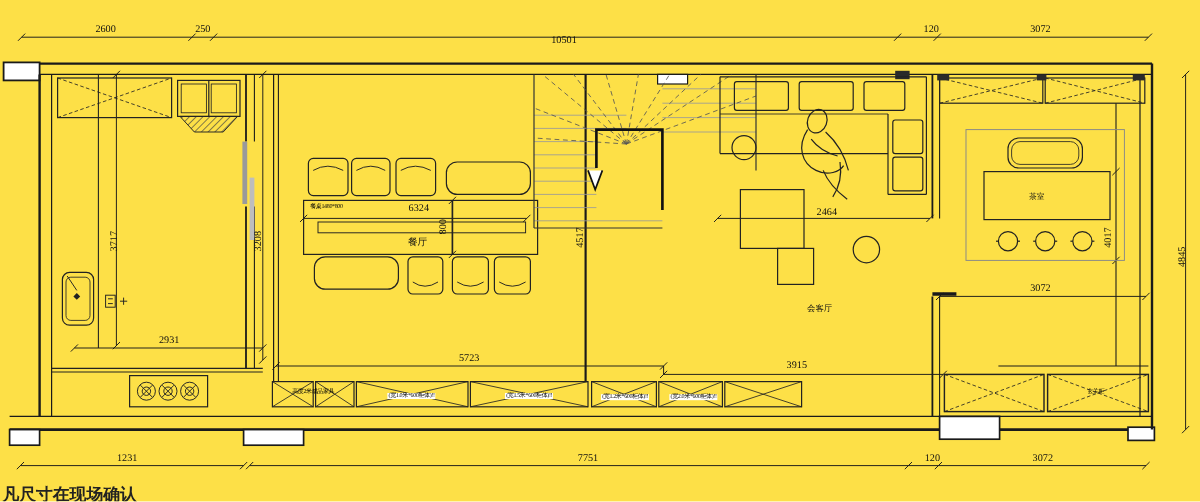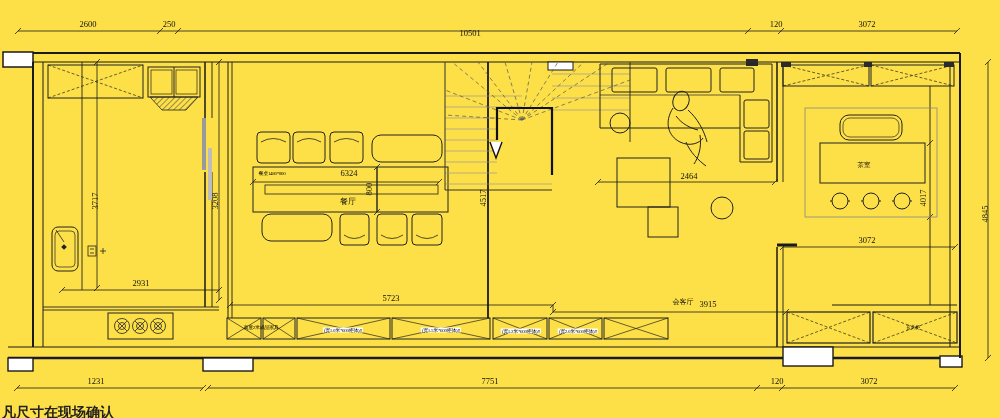--- a/index.html
+++ b/index.html
@@ -352,29 +352,29 @@
       <span class="dim-label" style="left: 215px; top: 201px; transform: translate(-50%, -50%) rotate(-90deg);">3208</span>
       <span class="dim-label" style="left: 141px; top: 283px;">2931</span>
       <span class="dim-label" style="left: 349px; top: 173px;">6324</span>
       <span class="dim-label" style="left: 369px; top: 189px; transform: translate(-50%, -50%) rotate(-90deg);">800</span>
       <span class="dim-label" style="left: 483px; top: 198px; transform: translate(-50%, -50%) rotate(-90deg);">4517</span>
       <span class="dim-label" style="left: 689px; top: 176px;">2464</span>
       <span class="dim-label" style="left: 867px; top: 240px;">3072</span>
       <span class="dim-label" style="left: 923px; top: 198px; transform: translate(-50%, -50%) rotate(-90deg);">4017</span>
       <span class="dim-label" style="left: 985px; top: 214px; transform: translate(-50%, -50%) rotate(-90deg);">4845</span>
       <span class="dim-label" style="left: 391px; top: 298px; text-align: center;">5723</span>
-      <span class="dim-label" style="left: 664px; top: 304px; margin-left: 44px;">3915</span>
-      <span class="dim-label" style="left: 96px; top: 381px; text-align: right;">1231</span>
+      <span class="dim-label" style="left: 664px; top: 304px;">3915</span>
+      <span class="dim-label" style="left: 106px; top: 381px; text-align: right;">1231</span>
       <span class="dim-label" style="left: 490px; top: 381px;">7751</span>
       <span class="dim-label" style="left: 777px; top: 381px;">120</span>
       <span class="dim-label" style="left: 869px; top: 381px;">3072</span>
     </div>
 <div class="labels" id="room-layer">
       <span class="room-label" style="left: 348px; top: 202px; font-size: 8px;">餐厅</span>
-      <span class="room-label" style="left: 683px; top: 258px; font-size: 7px; margin-top: 44px;">会客厅</span>
+      <span class="room-label" style="left: 683px; top: 258px; font-size: 7px;">会客厅</span>
       <span class="room-label" style="left: 864px; top: 165px; font-size: 6.5px;">茶室</span>
     </div>
 <div class="labels" id="ann-layer">
       <span class="annotation-label" style="left: 272px; top: 173px;">餐桌1480*800</span>
       <span class="annotation-label" style="left: 261px; top: 327px;">高度2米成品家具</span>
       <span class="annotation-label bg" style="left: 343px; top: 330px;">(宽1.0米*600柜体)!!</span>
       <span class="annotation-label bg" style="left: 441px; top: 330px;">(宽1.5米*600柜体)!!</span>
       <span class="annotation-label bg" style="left: 521px; top: 331px;">(宽1.2米*600柜体)!!</span>
       <span class="annotation-label bg" style="left: 578px; top: 331px;">(宽2.0米*600柜体)!!</span>
       <span class="annotation-label" style="left: 913px; top: 327px;">玄关柜</span>

